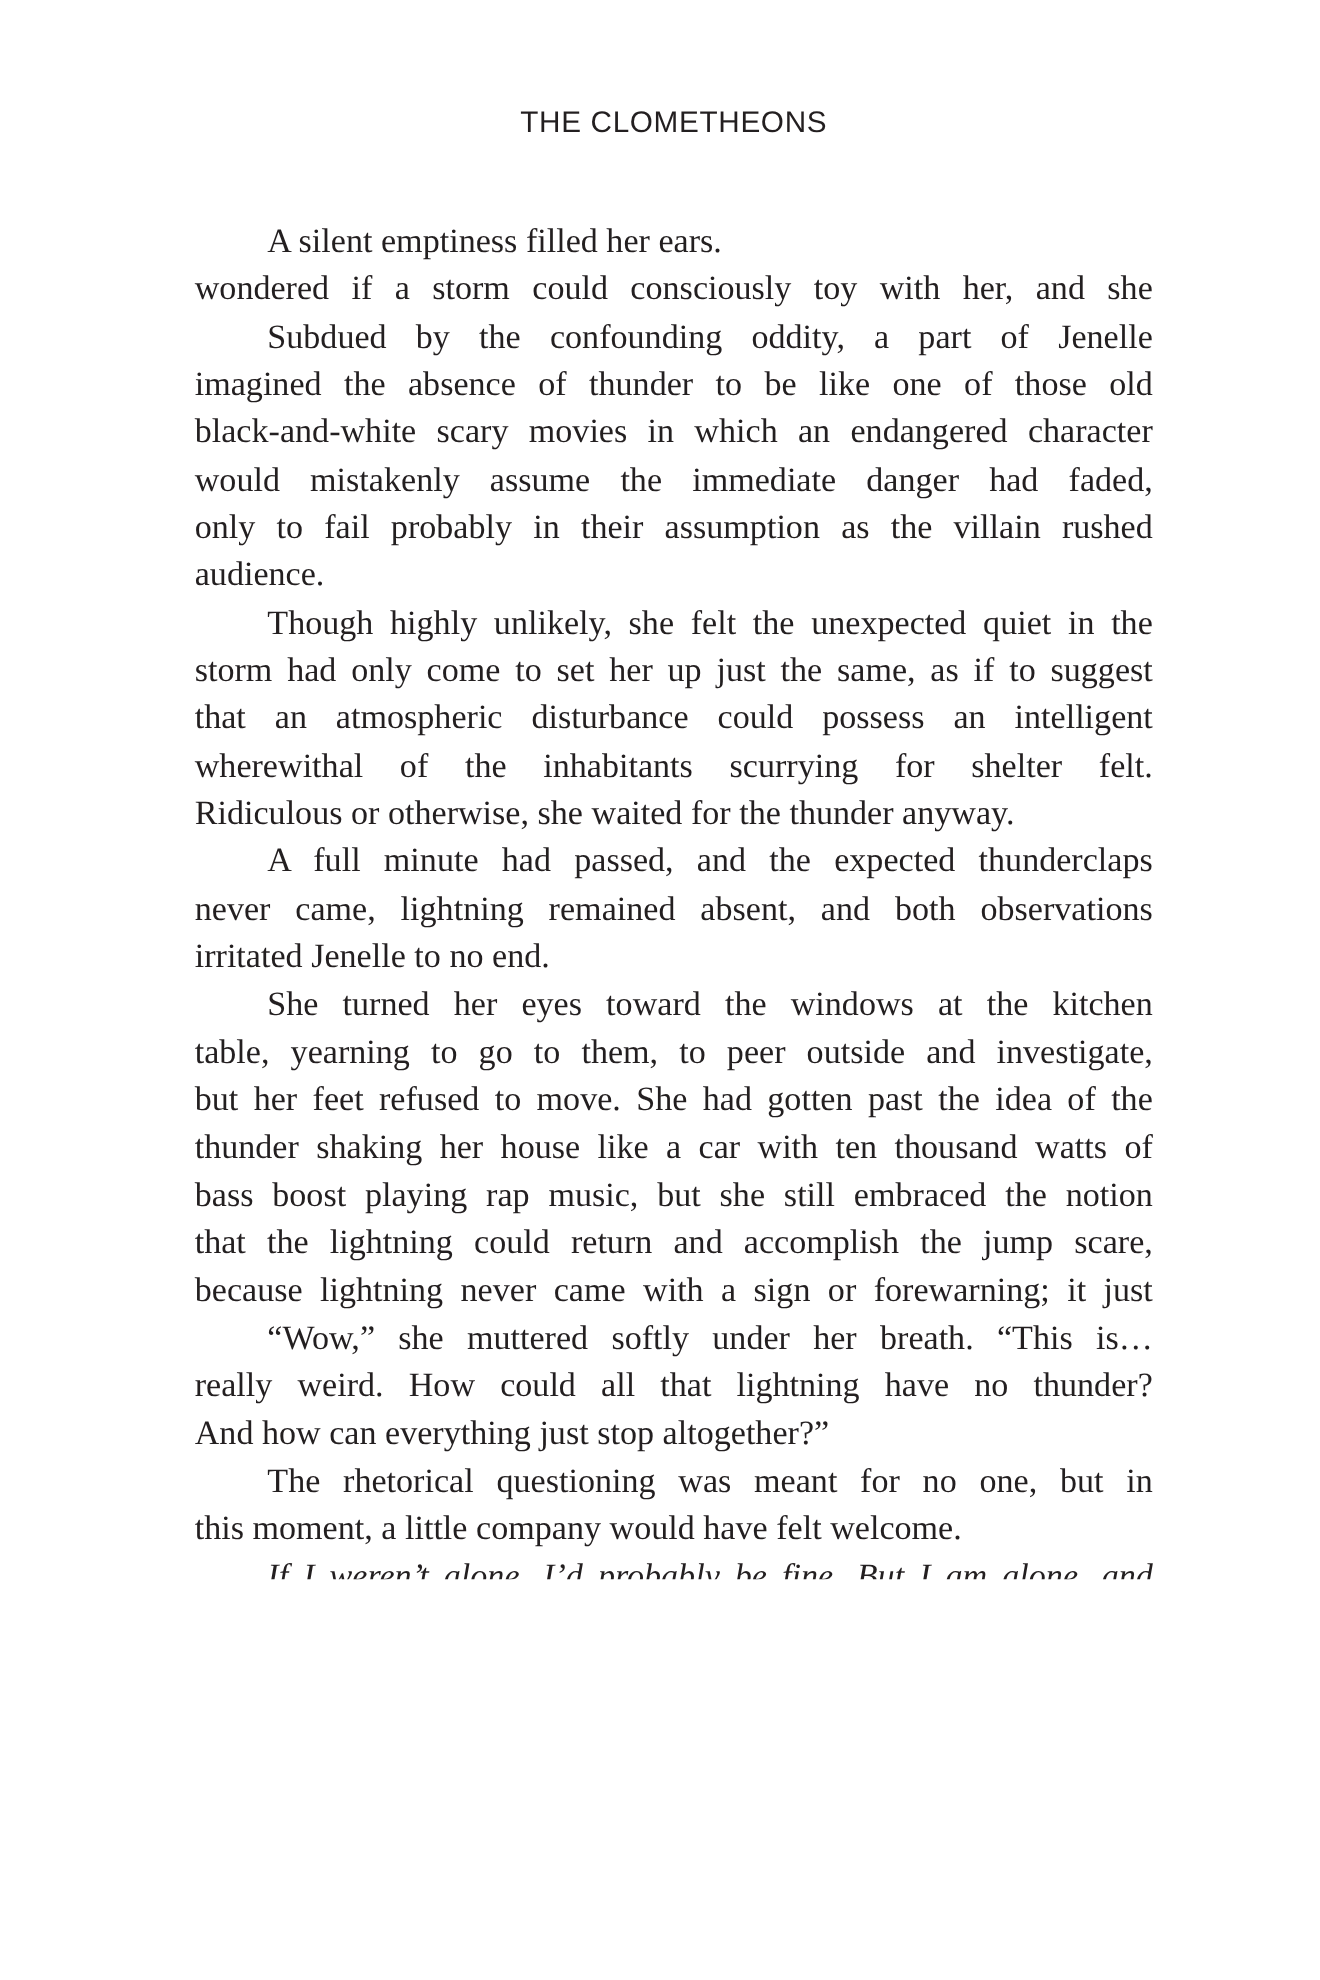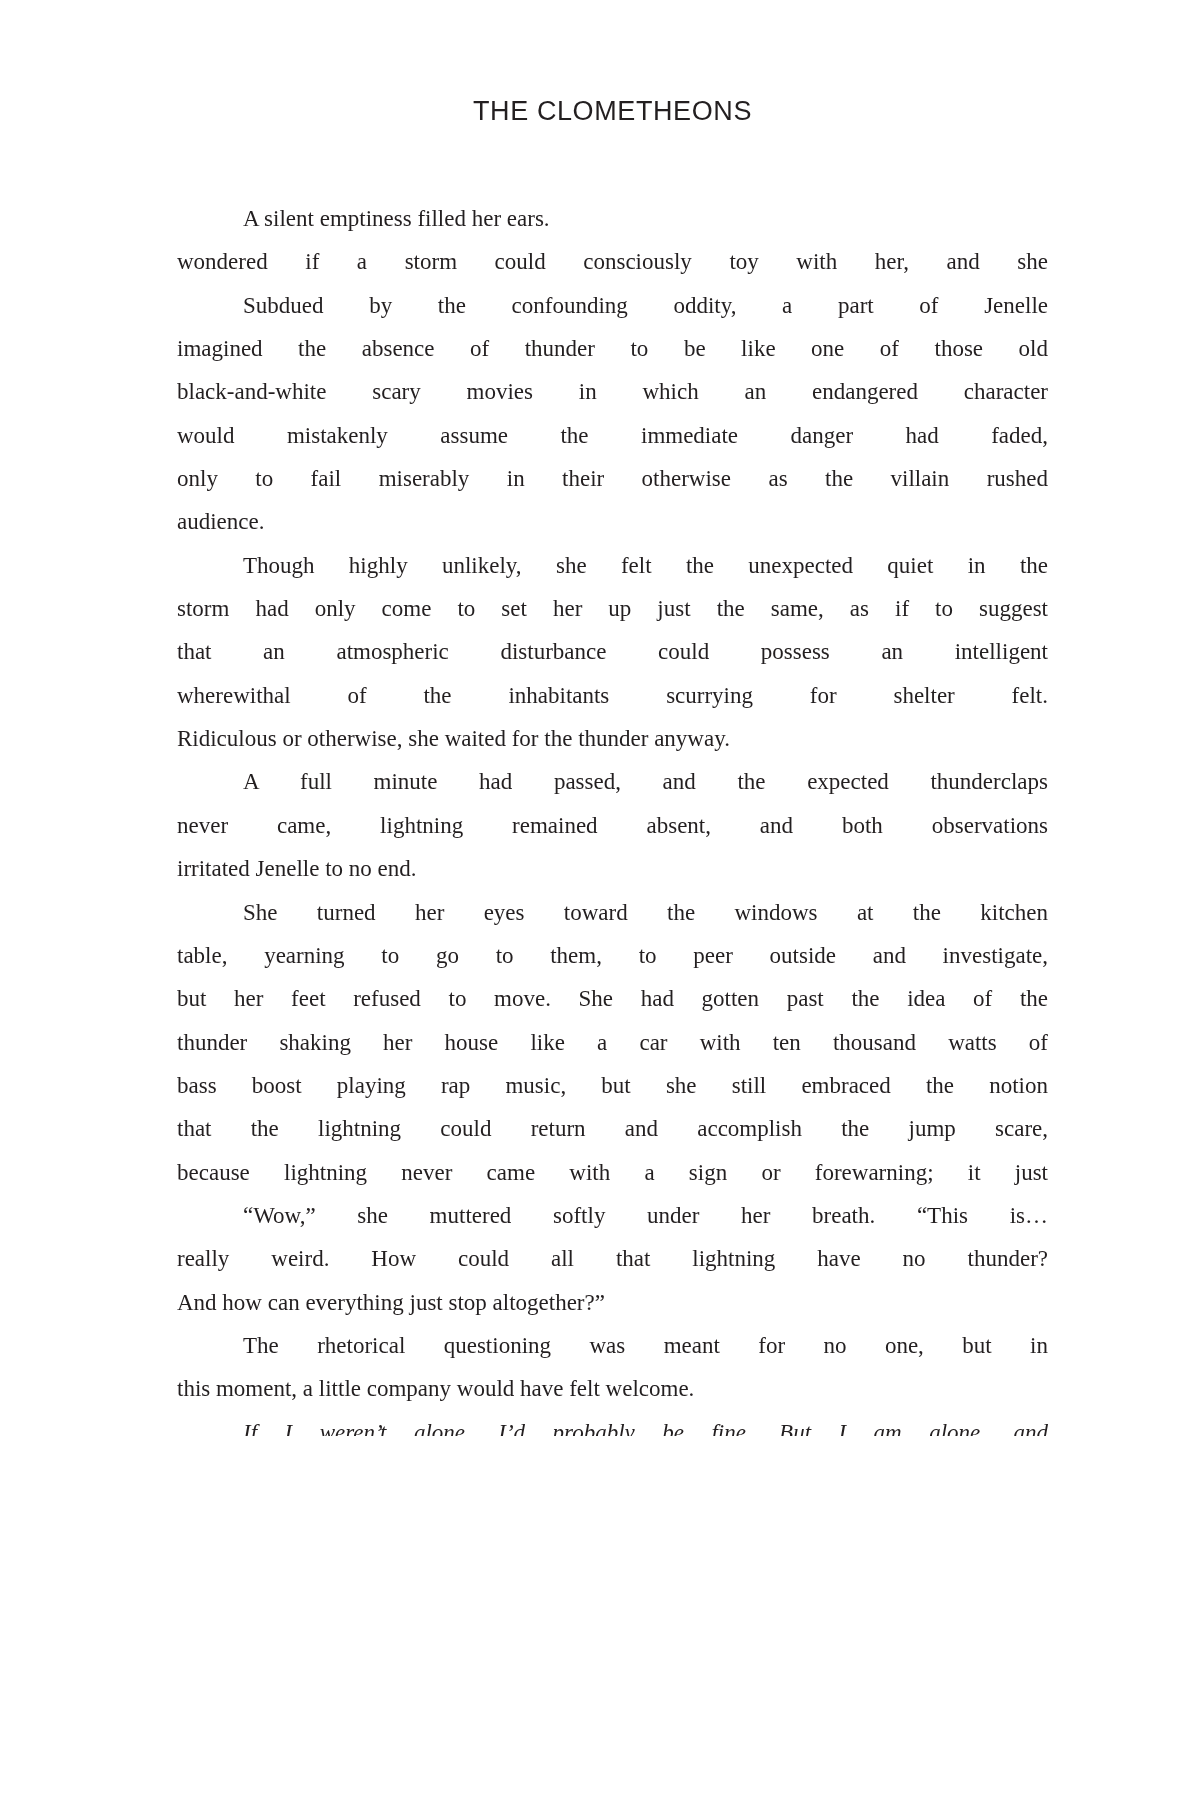--- a/index.html
+++ b/index.html
@@ -25,21 +25,21 @@
     letter-spacing: 0.6px;
     color: #231f20;
     white-space: nowrap;
   }
   .body-text {
     position: absolute;
     top: 197px;
     left: 177px;
     width: 871px;
     font-family: "Liberation Serif", serif;
-    font-size: 23px;
+    font-size: 31px;
     line-height: 43.35px;
     color: #231f20;
     text-align: justify;
   }
   .line {
     text-align: justify;
     text-align-last: justify;
   }
   .line.last {
     text-align-last: left;
@@ -67,21 +67,21 @@
 <div class="page">
   <div class="page-title">THE CLOMETHEONS</div>
 
   <div class="body-text">
       <div class="line first last"><span>A silent emptiness filled her ears.</span></div>
       <div class="line"><span>wondered if a storm could consciously toy with her, and she</span></div>
       <div class="line first"><span>Subdued by the confounding oddity, a part of Jenelle</span></div>
       <div class="line"><span>imagined the absence of thunder to be like one of those old</span></div>
       <div class="line"><span>black-and-white scary movies in which an endangered character</span></div>
       <div class="line"><span>would mistakenly assume the immediate danger had faded,</span></div>
-      <div class="line"><span>only to fail miserably in their otherwise as the villain rushed</span></div>
+      <div class="line"><span>only to fail probably in their assumption as the villain rushed</span></div>
       <div class="line last"><span>audience.</span></div>
       <div class="line first"><span>Though highly unlikely, she felt the unexpected quiet in the</span></div>
       <div class="line"><span>storm had only come to set her up just the same, as if to suggest</span></div>
       <div class="line"><span>that an atmospheric disturbance could possess an intelligent</span></div>
       <div class="line"><span>wherewithal of the inhabitants scurrying for shelter felt.</span></div>
       <div class="line last"><span>Ridiculous or otherwise, she waited for the thunder anyway.</span></div>
       <div class="line first"><span>A full minute had passed, and the expected thunderclaps</span></div>
       <div class="line"><span>never came, lightning remained absent, and both observations</span></div>
       <div class="line last"><span>irritated Jenelle to no end.</span></div>
       <div class="line first"><span>She turned her eyes toward the windows at the kitchen</span></div>

